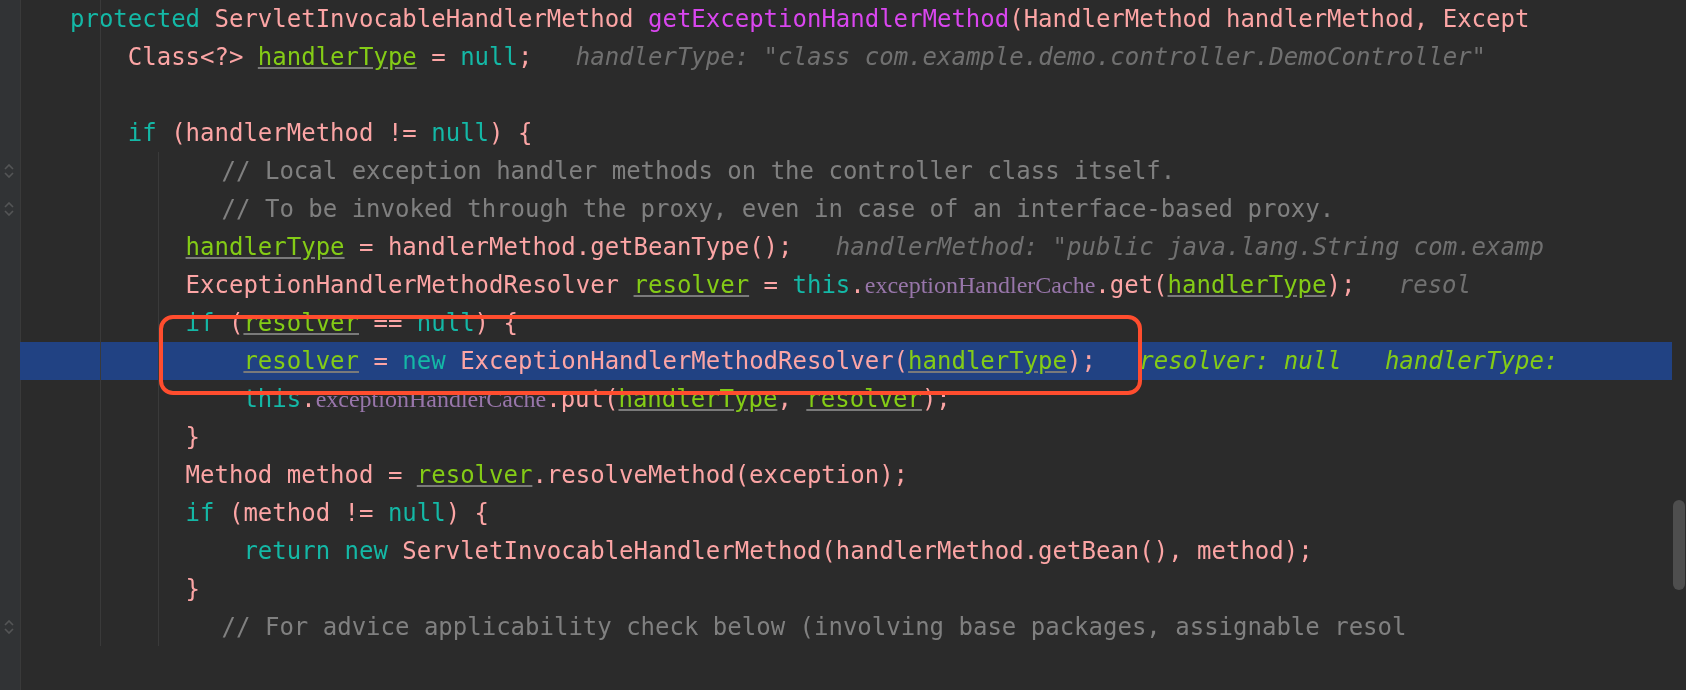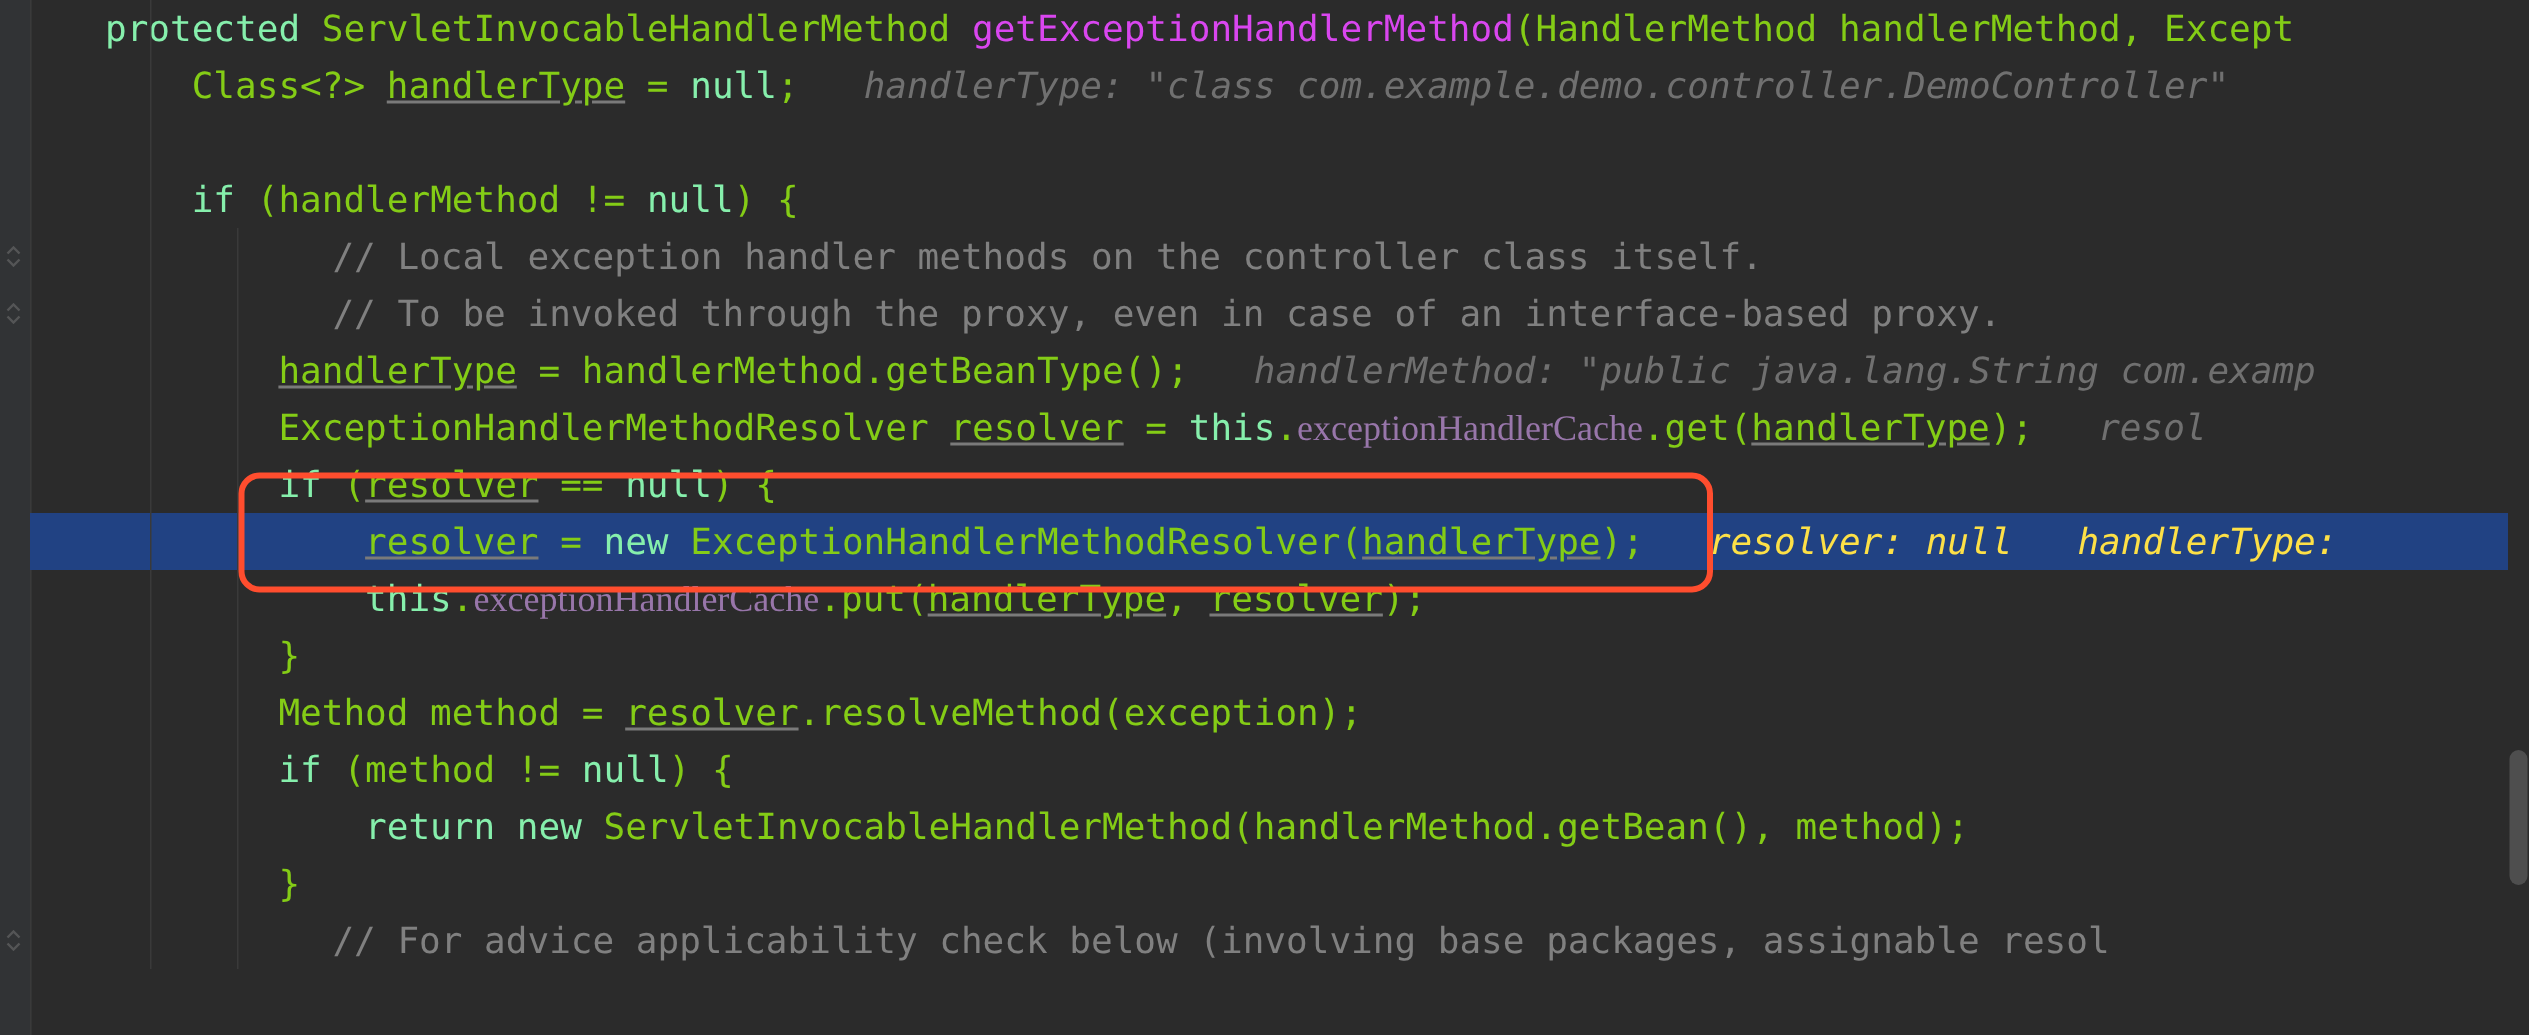--- a/index.html
+++ b/index.html
@@ -62,27 +62,27 @@
     top: 0;
     width: 1px;
     height: 38px;
     background: #3a3a3a;
   }
   .line .ig1 { left: 80px; }
   .line .ig2 { left: 138px; }
   .current-line {
     background: #214283;
   }
-  .kw { color: #86efac; margin-top: 48px; }
-  .type { color: #84cc16; }
+  .kw { color: #14b8a6; margin-top: 48px; }
+  .type { color: #fca5a5; }
   .method-decl { color: #d946ef; }
   .mut2 { color: #84cc16; text-decoration: underline; text-decoration-color: #7a7a7a; }
   .cmt { color: #808080; margin-left: 36px; }
   .inline-hint { color: #707070; font-style: italic; }
-  .inline-hint-hl { color: #fde047; font-style: italic; }
+  .inline-hint-hl { color: #84cc16; font-style: italic; }
   .field { color: #9876aa; font-family: Liberation Serif, serif; }
   .highlight-box {
     position: absolute;
     border: 4px solid #ff4d2e;
     border-radius: 14px;
     pointer-events: none;
     z-index: 5;
   }
   .gutter-icon {
     position: absolute;

